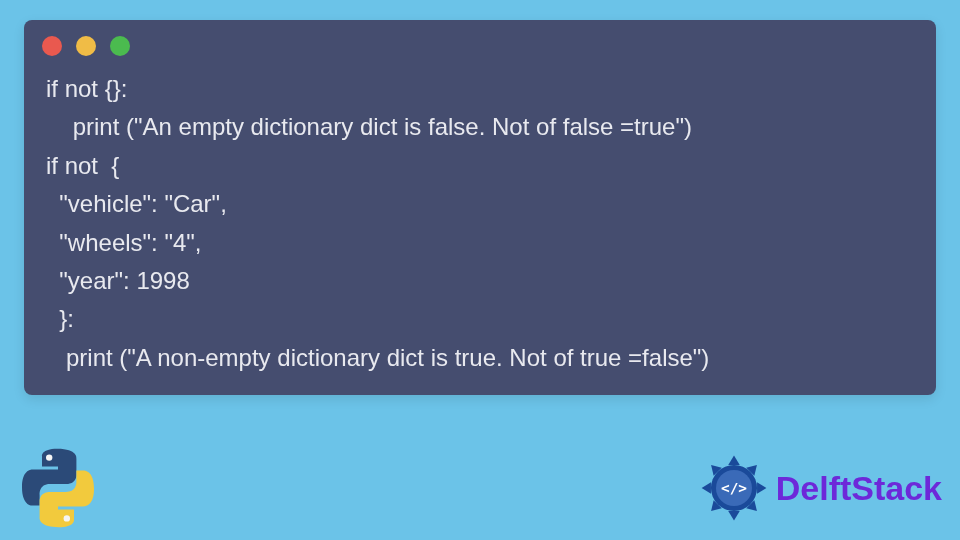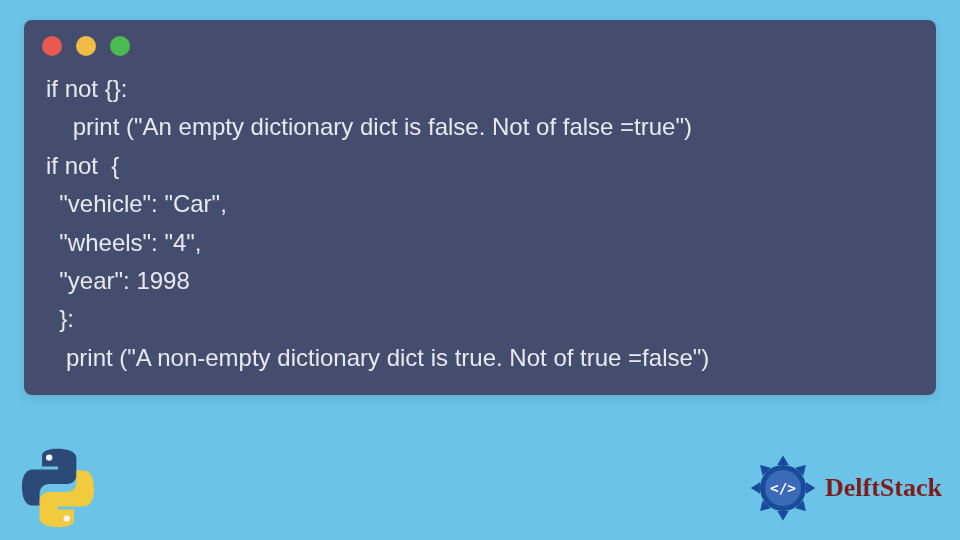--- a/index.html
+++ b/index.html
@@ -60,24 +60,24 @@
       right: 18px;
       display: flex;
       align-items: center;
       gap: 6px;
     }
     .delft-gear {
       width: 72px;
       height: 72px;
     }
     .delft-text {
-      font-size: 26px;
+      font-size: 34px;
       font-weight: bold;
-      color: #7f1d1d;
-      font-family: Liberation Serif, serif;
+      color: #6d28d9;
+      font-family: Liberation Sans, sans-serif;
     }
   </style>
 </head>
 <body>
 
 <div class="code-window">
   <div class="window-controls">
     <div class="dot dot-red"></div>
     <div class="dot dot-yellow"></div>
     <div class="dot dot-green"></div>

